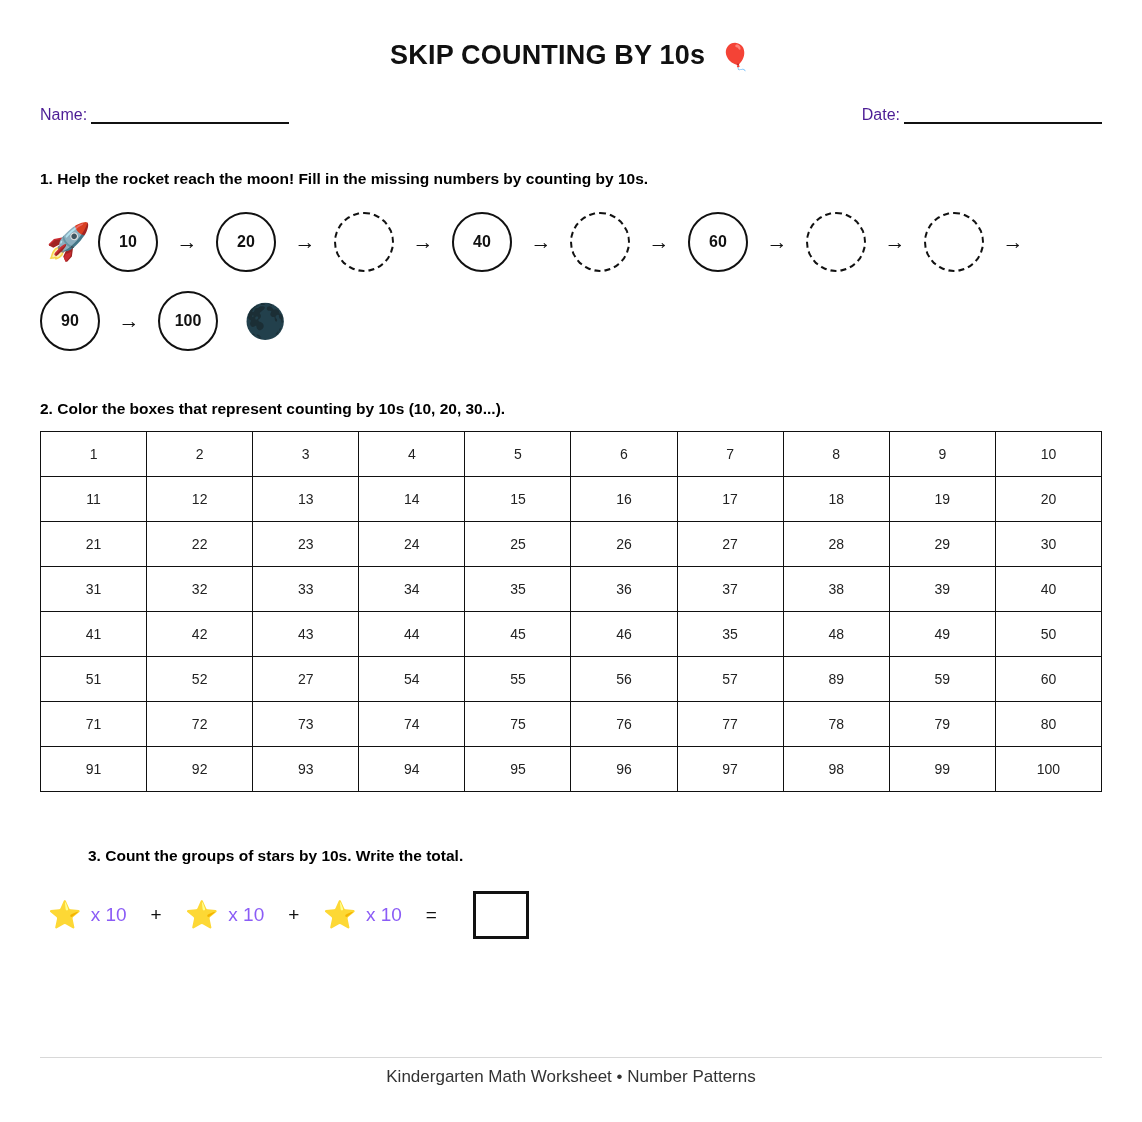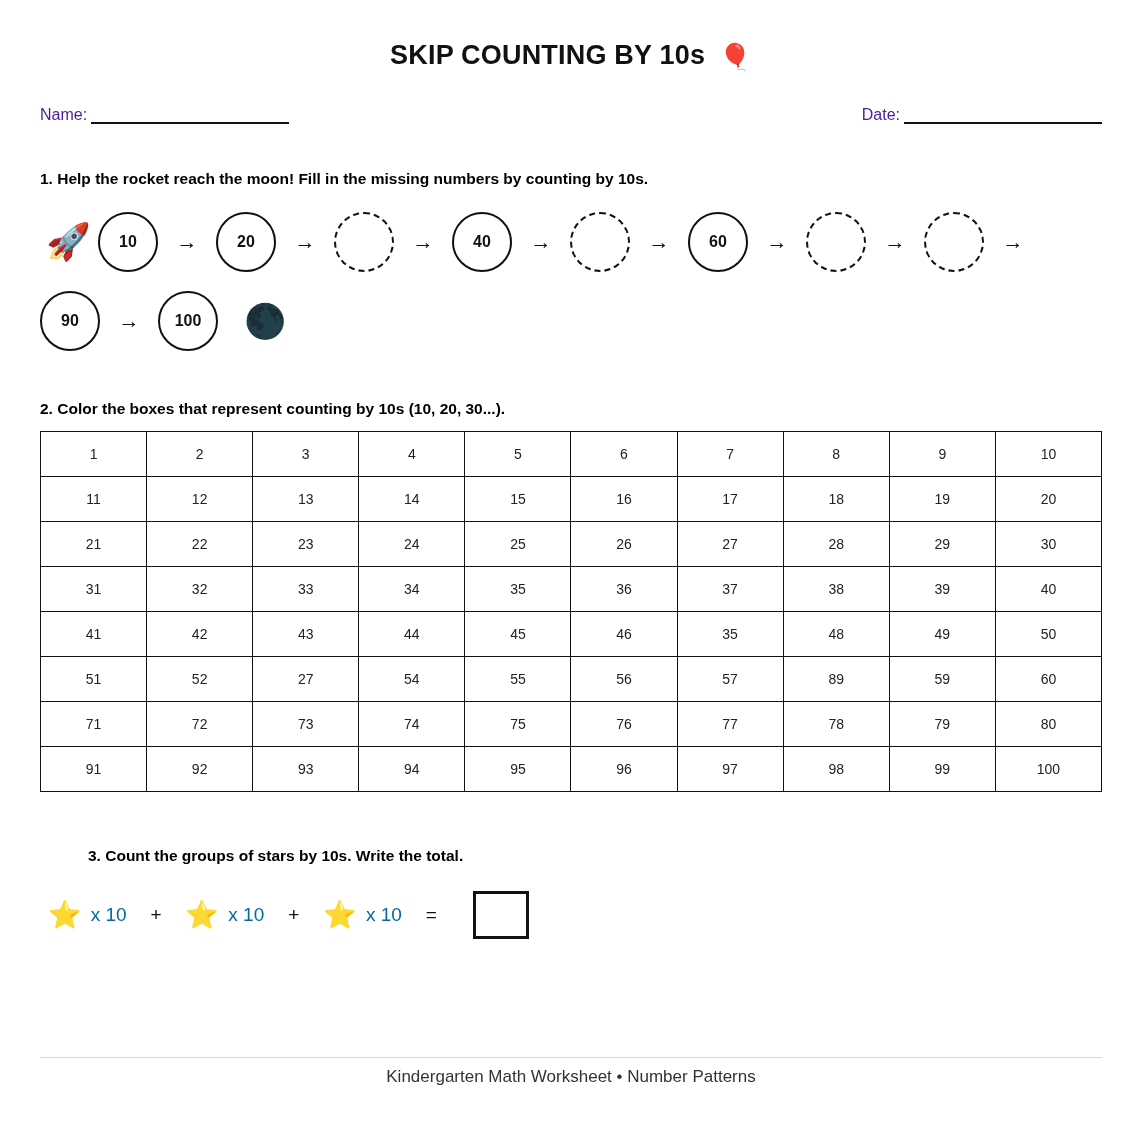--- a/index.html
+++ b/index.html
@@ -162,21 +162,21 @@
     font-size: 27px;
     line-height: 1;
     display: inline-block;
   }
   .star-group {
     display: flex;
     align-items: center;
   }
   .star-mult {
     font-size: 19px;
-    color: #0369a1;
+    color: #8b5cf6;
     margin-left: 9px;
     white-space: nowrap;
   }
   .plus-sign, .equals-sign {
     font-size: 19px;
     color: #111111;
     margin: 0 24px;
   }
   .answer-box {
     width: 56px;

